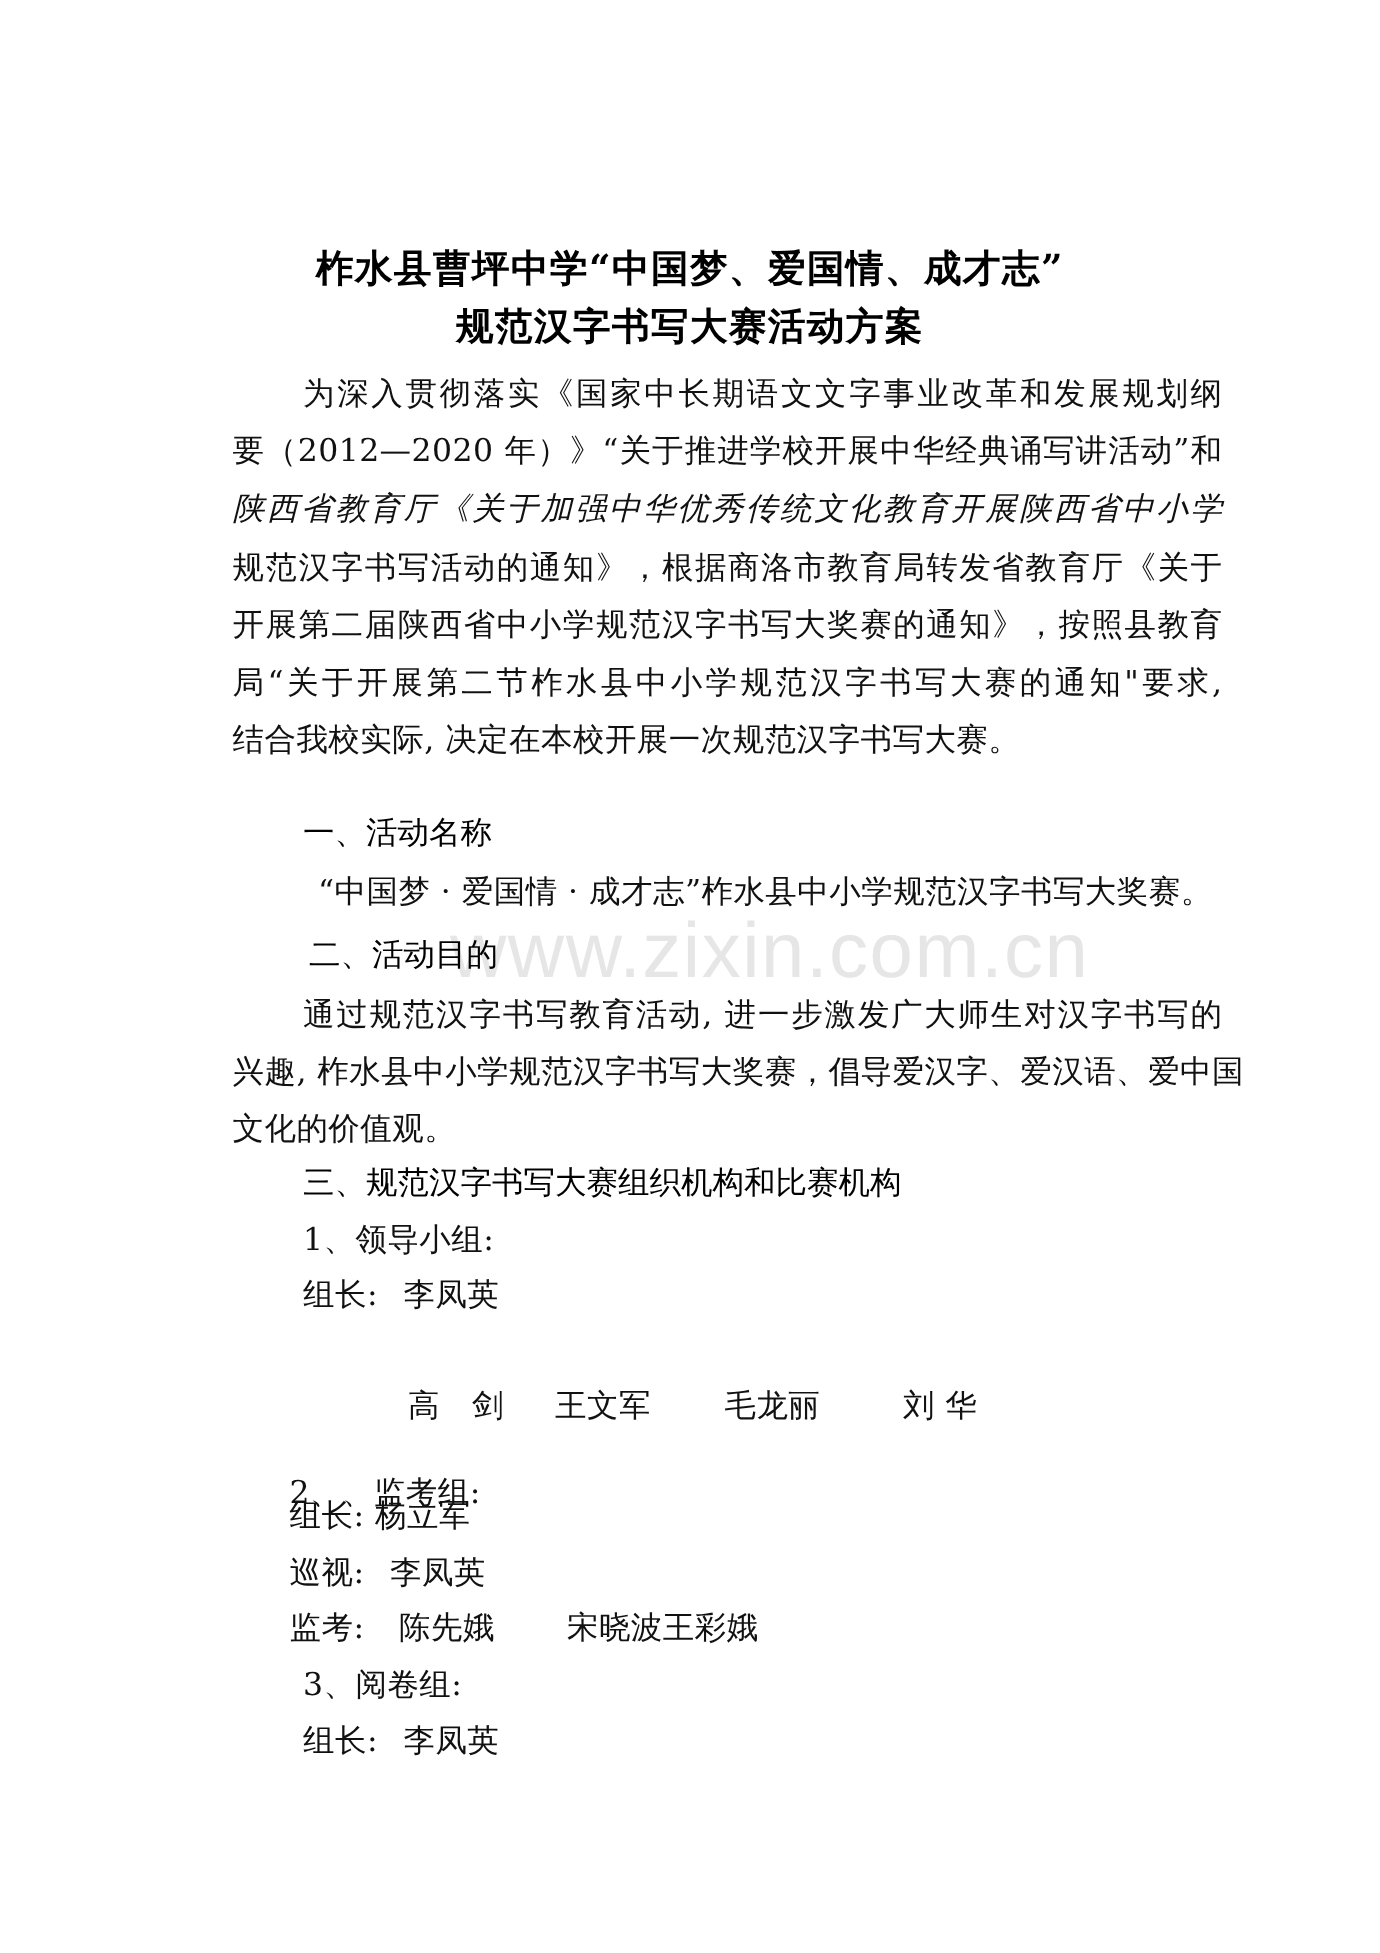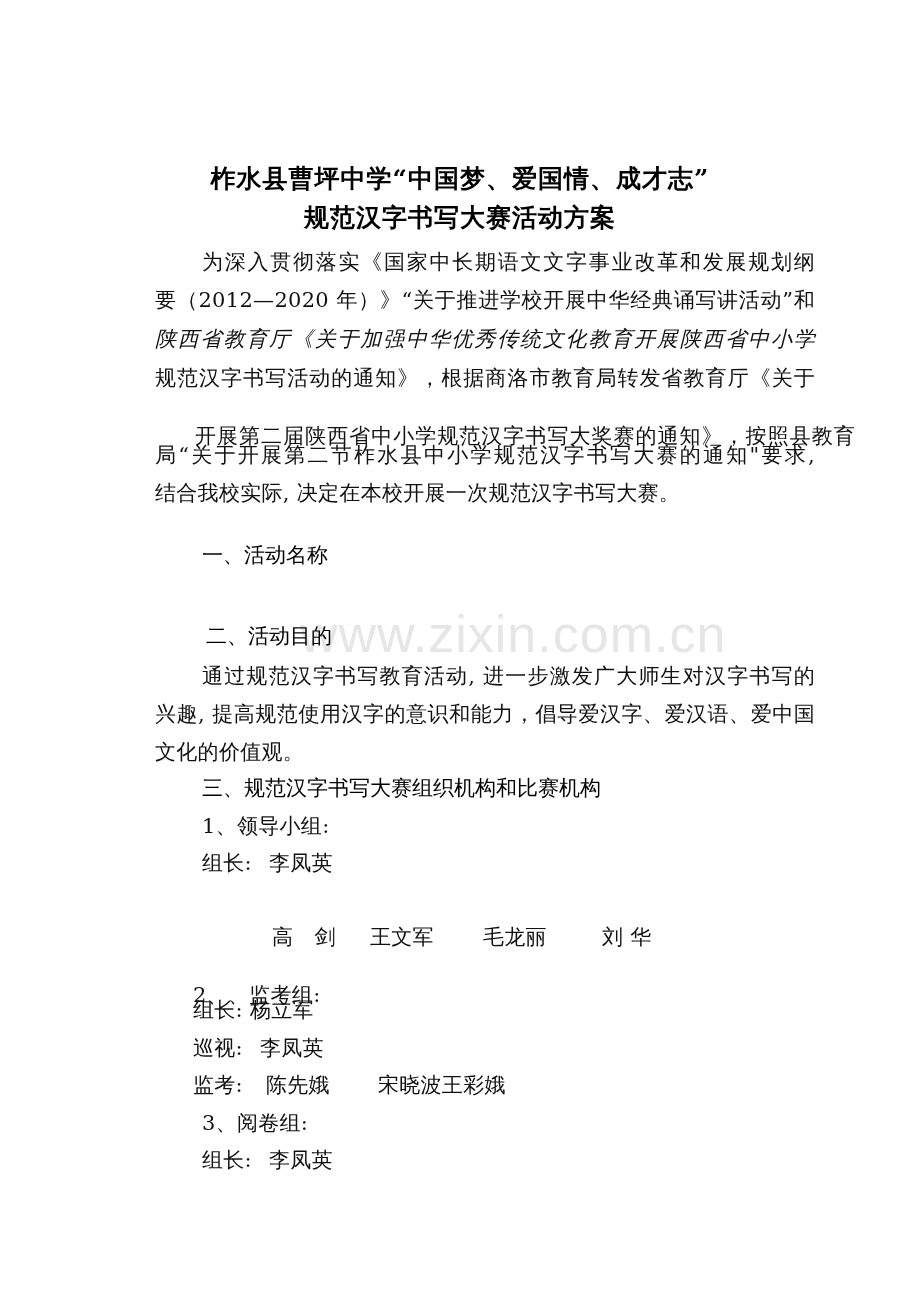--- a/index.html
+++ b/index.html
@@ -26,29 +26,30 @@
 
   <div class="watermark">www.zixin.com.cn</div>
 
   <div class="title" style="top:162px;">柞水县曹坪中学“中国梦、爱国情、成才志”</div>
   <div class="title" style="top:201px;text-align:center;">规范汉字书写大赛活动方案</div>
 
   <div class="line justify" style="top:248px; left:202px; width:613px;">为深入贯彻落实《国家中长期语文文字事业改革和发展规划纲</div>
   <div class="line justify" style="top:286px;">要（2012—2020 年）》“关于推进学校开展中华经典诵写讲活动”和</div>
   <div class="line justify" style="top:325px;font-style:italic;">陕西省教育厅《关于加强中华优秀传统文化教育开展陕西省中小学</div>
   <div class="line justify" style="top:364px;">规范汉字书写活动的通知》，根据商洛市教育局转发省教育厅《关于</div>
-  <div class="line justify" style="top:422px;margin-left:40px;">开展第二届陕西省中小学规范汉字书写大奖赛的通知》，按照县教育</div>
+  <div class="line justify" style="top:402px;">开展第二届陕西省中小学规范汉字书写大奖赛的通知》，按照县教育</div>
   <div class="line justify" style="top:441px;">局“关于开展第二节柞水县中小学规范汉字书写大赛的通知"要求,</div>
   <div class="line" style="top:479px;">结合我校实际, 决定在本校开展一次规范汉字书写大赛。</div>
 
   <div class="heading" style="top:541px; left:202px;">一、活动名称</div>
+  <div class="line" style="top:580px; left:212px; width:610px;">“中国梦 · 爱国情 · 成才志”柞水县中小学规范汉字书写大奖赛。</div>
 
   <div class="heading" style="top:622px; left:206px;">二、活动目的</div>
   <div class="line justify" style="top:662px; left:202px; width:613px;">通过规范汉字书写教育活动, 进一步激发广大师生对汉字书写的</div>
-  <div class="line justify" style="top:700px;">兴趣, 提高规范使用汉字的意识和能力，倡导爱汉字、爱汉语、爱中国</div>
+  <div class="line justify" style="top:700px;">兴趣, 柞水县中小学规范汉字书写大奖赛，倡导爱汉字、爱汉语、爱中国</div>
   <div class="line" style="top:738px;">文化的价值观。</div>
 
   <div class="heading" style="top:774px; left:202px;">三、规范汉字书写大赛组织机构和比赛机构</div>
 
   <div class="line" style="top:812px; left:202px;">1、领导小组:</div>
   <div class="line" style="top:849px; left:202px;">
     <span>组长:</span>
     <span style="margin-left:10px;">李凤英</span>
   </div>
   <div class="line names" style="top:923px; left:272px;">

